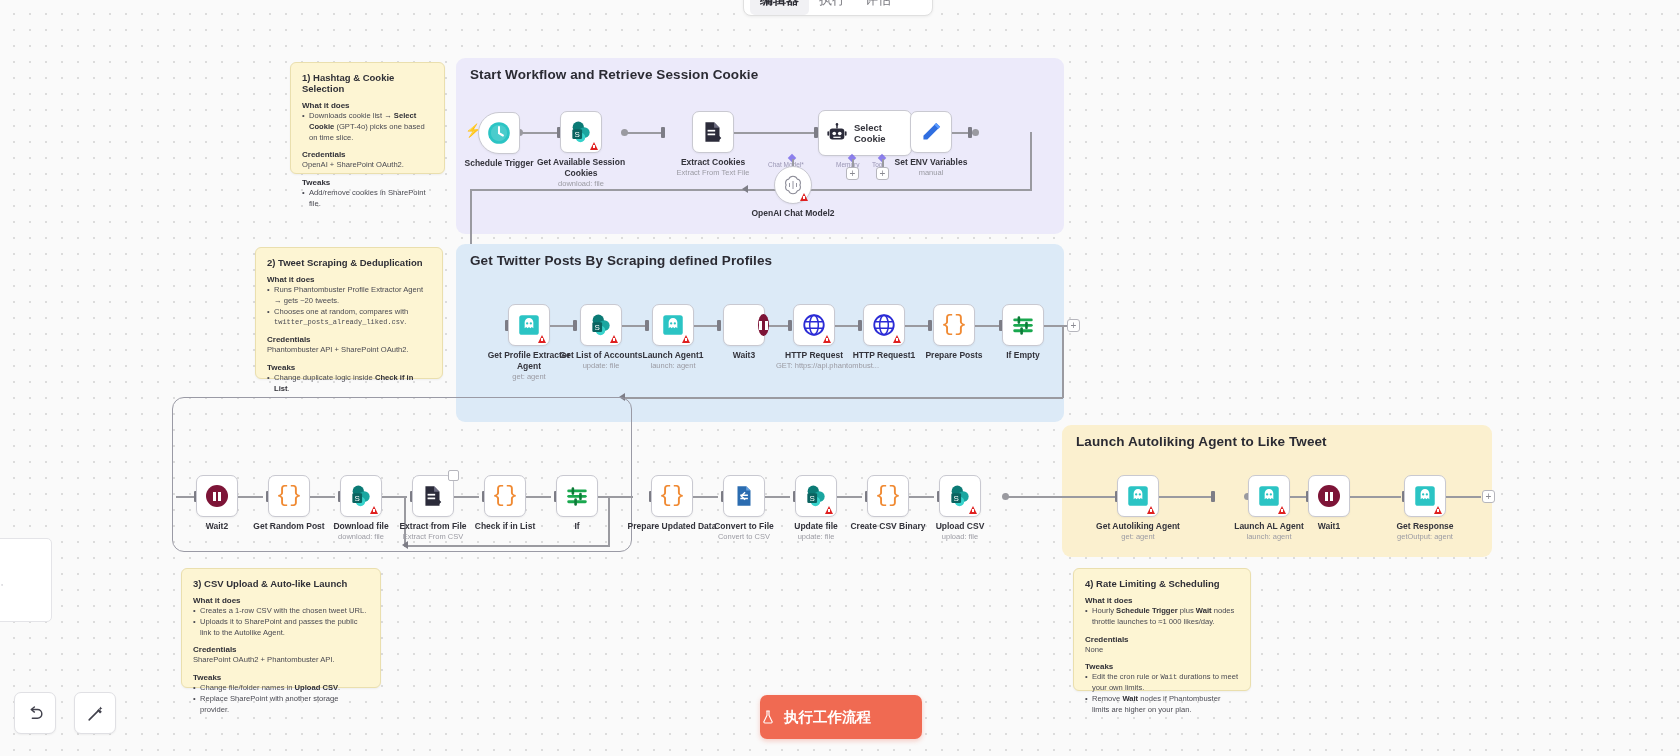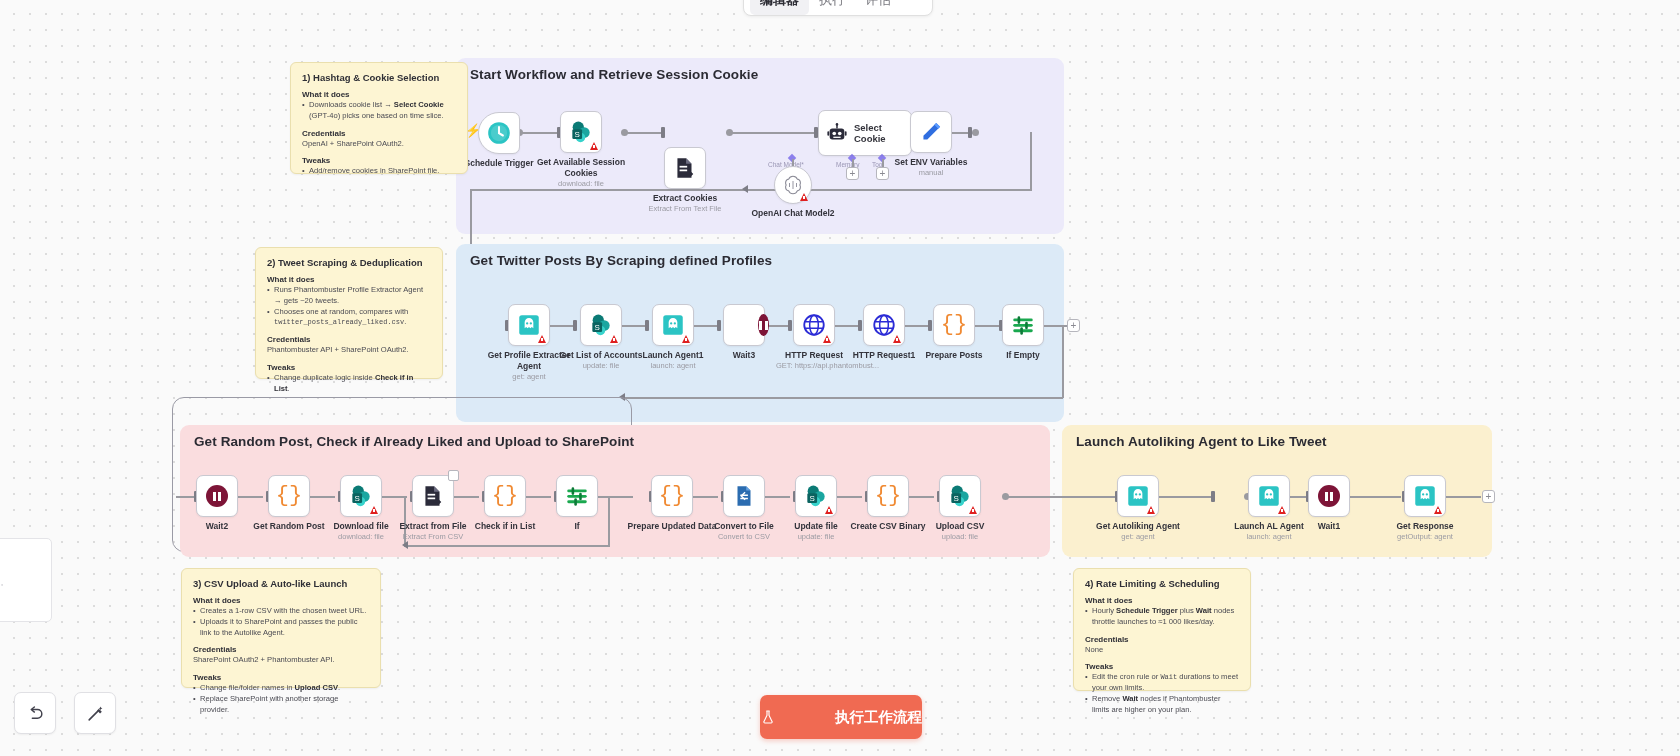--- a/index.html
+++ b/index.html
@@ -209,21 +209,21 @@
     border-radius: 7px;
     display: flex; align-items: center; justify-content: center;
     box-shadow: 0 1px 2px rgba(0,0,0,.05);
     cursor: pointer;
   }
   .runbtn {
     position: absolute; left: 760px; top: 695px;
     width: 162px; height: 44px;
     background: #f06a52; color: #fff;
     border: none; border-radius: 7px;
-    display: flex; align-items: center; justify-content: space-between; gap: 8px;
+    display: flex; align-items: center; justify-content: flex-start; gap: 8px;
     font-size: 14.5px; font-weight: 600;
     font-family: "Liberation Sans", sans-serif;
     cursor: pointer;
     box-shadow: 0 2px 5px rgba(240,106,82,.32);
   }
 </style>
 </head>
 <body>
 
 <div id="canvas">
@@ -275,21 +275,21 @@
       <circle cx="15" cy="12.5" r="5" fill="#1aa6a0"></circle>
       <circle cx="11.5" cy="17" r="4.4" fill="#36d2cb"></circle>
       <rect x="4" y="9.5" width="9" height="9" rx="1.2" fill="#0a6360"></rect>
       <text x="8.5" y="16.6" font-size="7.4" fill="#fff" text-anchor="middle" font-family="Liberation Sans">S</text>
     </svg>
     <div class="warn"></div>
     <div class="nlabel">Get Available Session Cookies</div>
     <div class="nsub s2">download: file</div>
   </div>
 
-  <div class="node" style="left:664px; top:111px;margin-top:36px;">
+  <div class="node" style="left:692px; top:111px;">
     <svg class="ic-lg" viewBox="0 0 24 24">
       <path d="M5 3h8l5 5v13H5z" fill="#2b2b3a"></path>
       <path d="M13 3l5 5h-5z" fill="#6c6c80"></path>
       <rect x="7" y="10" width="7" height="1.6" fill="#fff"></rect>
       <rect x="7" y="13.4" width="7" height="1.6" fill="#fff"></rect>
       <path d="M13.5 17.5h5m-2-2 2 2-2 2" stroke="#2b2b3a" stroke-width="1.6" fill="none" stroke-linecap="round"></path>
     </svg>
     <div class="nlabel">Extract Cookies</div>
     <div class="nsub s1">Extract From Text File</div>
   </div>
@@ -451,23 +451,20 @@
       <rect x="3" y="16" width="18" height="2.6" rx="1.3" fill="#1aa84f"></rect>
       <rect x="7" y="4" width="2.4" height="7" rx="1.2" fill="#0d7a38"></rect>
       <rect x="14" y="9" width="2.4" height="7" rx="1.2" fill="#0d7a38"></rect>
       <rect x="9.5" y="14" width="2.4" height="7" rx="1.2" fill="#0d7a38"></rect>
     </svg>
     <div class="nlabel">If Empty</div>
   </div>
 
   <div class="selbox" style="left:172px; top:397px; width:460px; height:155px;"></div>
 
-  <div class="group g-pink" style="left:180px; top:425px; width:870px; height:132px;">
-    <div class="gtitle">Get Random Post, Check if Already Liked and Upload to SharePoint</div>
-  </div>
 
   <div class="group g-yellow" style="left:1062px; top:425px; width:430px; height:132px;">
     <div class="gtitle">Launch Autoliking Agent to Like Tweet</div>
   </div>
 
   <div class="wire" style="left:176px; top:496px; width:22px;"></div>
   <div class="wire" style="left:235px; top:496px; width:28px;"></div>
   <div class="wire" style="left:307px; top:496px; width:28px;"></div>
   <div class="wire" style="left:379px; top:496px; width:28px;"></div>
   <div class="wire" style="left:451px; top:496px; width:28px;"></div>
@@ -661,21 +658,21 @@
       <rect x="3" y="3" width="18" height="18" rx="2.4" fill="#2bc4c4"></rect>
       <path d="M8 9.5a4 4 0 0 1 8 0v5.5l-1.4-1.2-1.3 1.2-1.3-1.2-1.3 1.2L9.4 13.8 8 15z" fill="#fff"></path>
       <circle cx="10.3" cy="10.6" r="1.05" fill="#2bc4c4"></circle>
       <circle cx="13.7" cy="10.6" r="1.05" fill="#2bc4c4"></circle>
     </svg>
     <div class="warn"></div>
     <div class="nlabel">Get Response</div>
     <div class="nsub s1">getOutput: agent</div>
   </div>
 
-  <div class="sticky" style="left:290px; top:62px; width:178px; height:112px;">
+  <div class="sticky" style="left:290px; top:62px; width:155px; height:112px;">
     <h4>1) Hashtag &amp; Cookie Selection</h4>
     <h5>What it does</h5>
     <ul>
       <li>Downloads cookie list → <b>Select Cookie</b> (GPT-4o) picks one based on time slice.</li>
     </ul>
     <h5>Credentials</h5>
     <p>OpenAI + SharePoint OAuth2.</p>
     <h5>Tweaks</h5>
     <ul>
       <li>Add/remove cookies in SharePoint file.</li>

